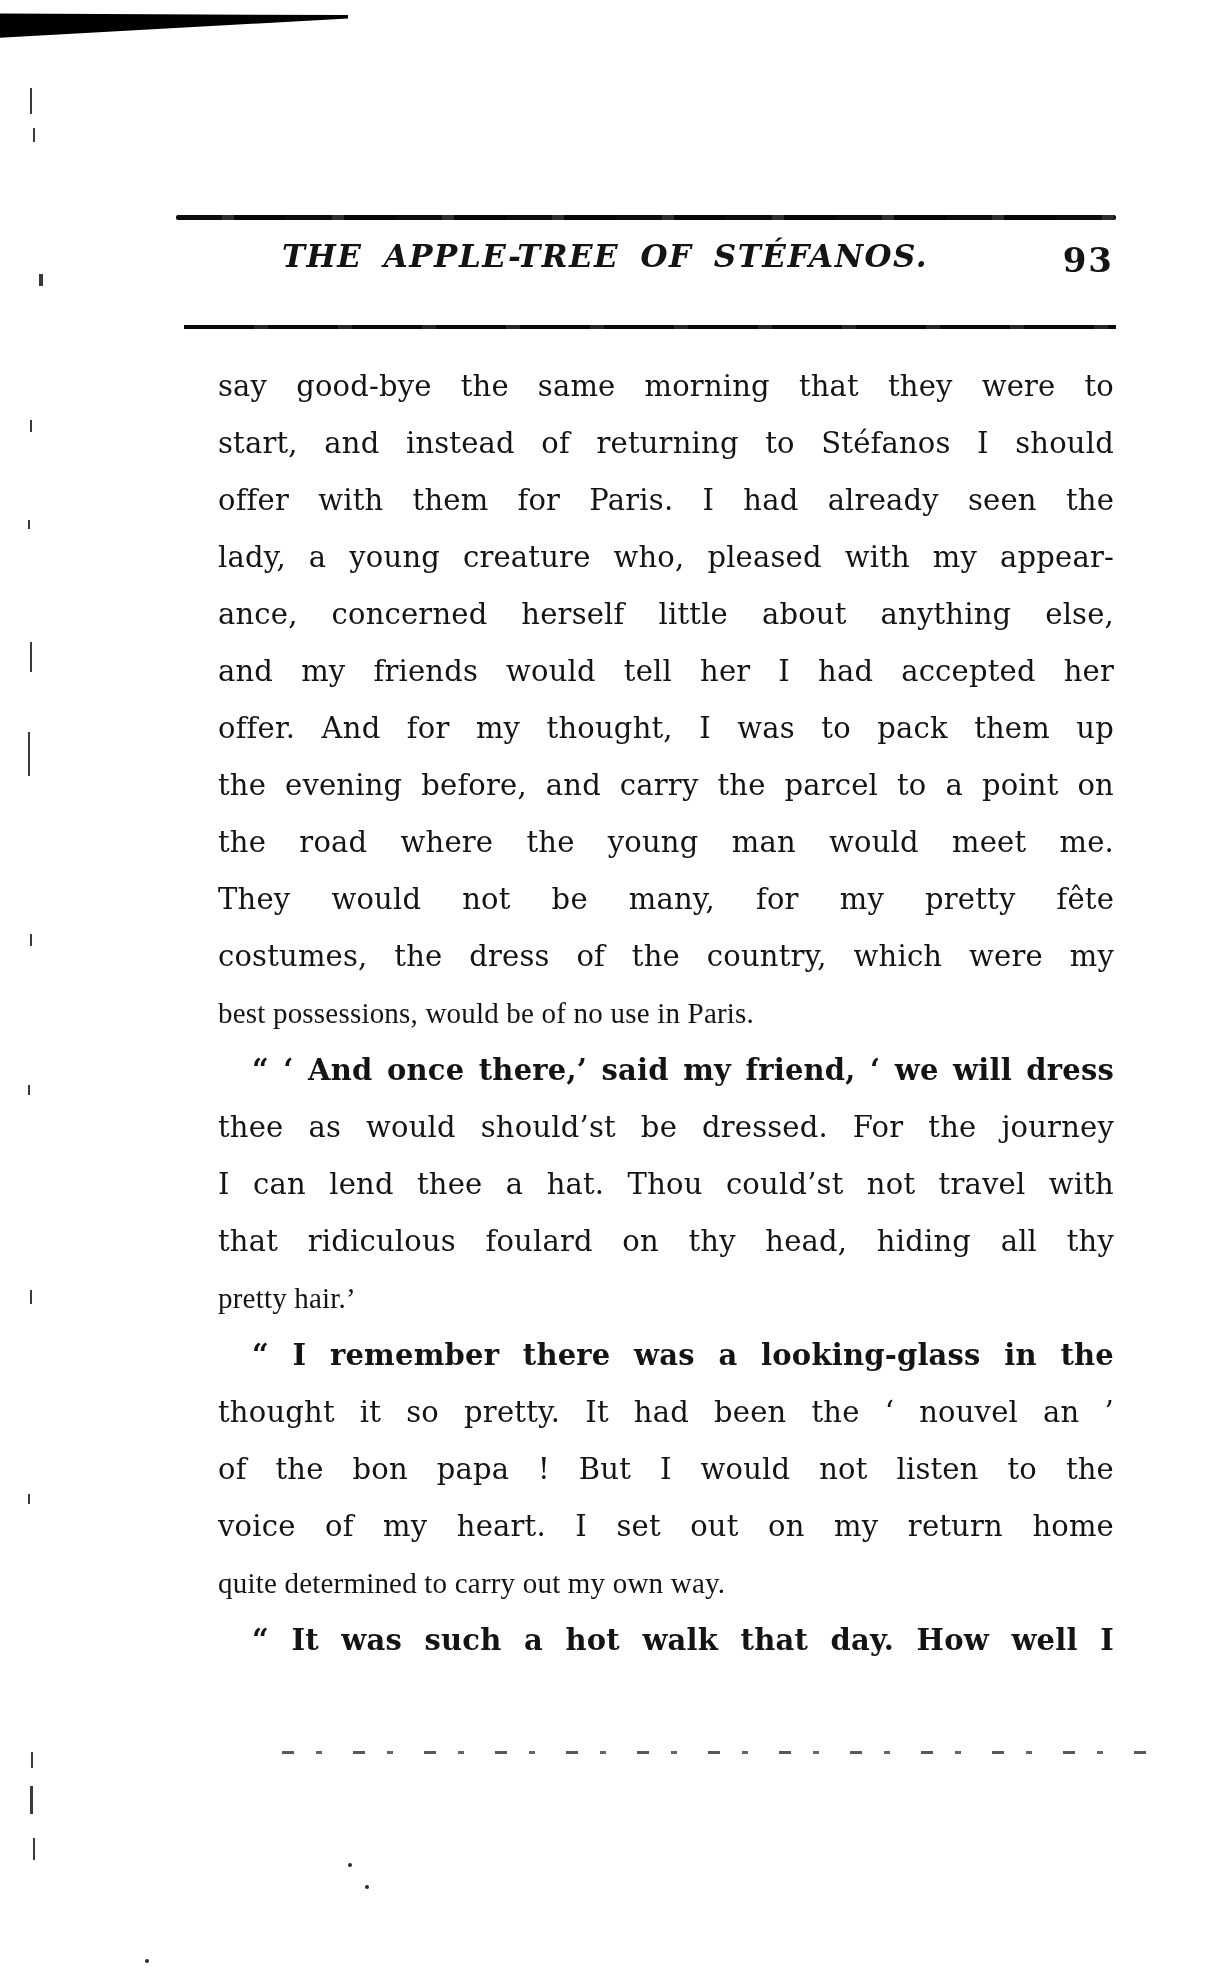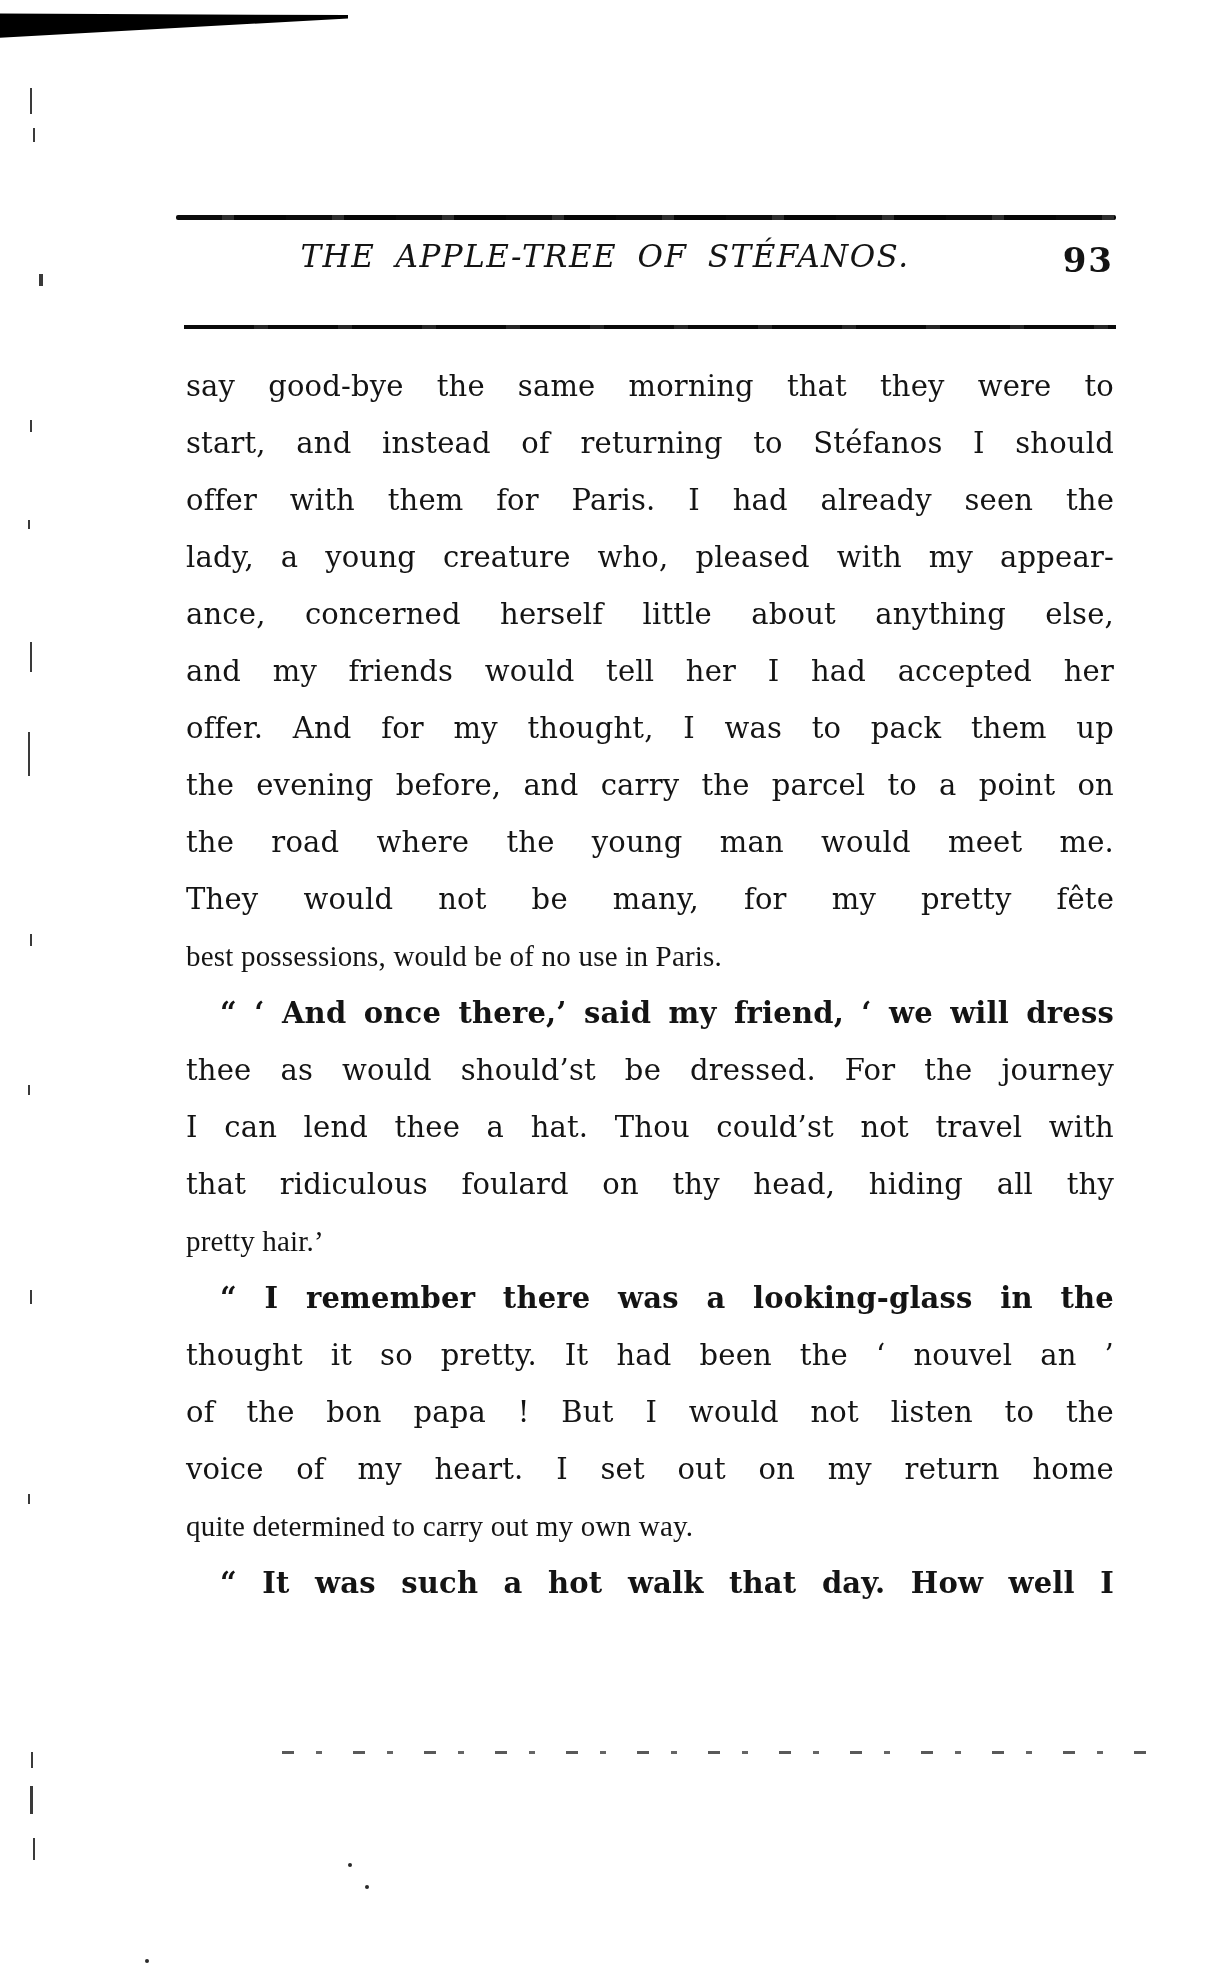--- a/index.html
+++ b/index.html
@@ -28,38 +28,39 @@
   }
   .rule2{
     position:absolute;left:184px;top:325px;width:932px;height:4px;
     background:repeating-linear-gradient(90deg,#0a0a0a 0 70px,#262626 70px 84px);
   }
   .running-head{
     position:absolute;left:186px;top:238px;width:928px;height:60px;
   }
   .head-title{
     position:absolute;left:0;right:90px;text-align:center;
-    font-size:31px;font-weight:normal;font-style:italic;
+    font-size:31px;font-weight:bold;font-style:italic;
     letter-spacing:1.5px;word-spacing:9px;white-space:nowrap;
   }
   .head-page{
     position:absolute;right:0;top:2px;font-size:34px;font-weight:bold;
     letter-spacing:2px;
   }
   
   .page-body{
     position:absolute;left:186px;top:358px;width:928px;
     font-size:29px;line-height:57px;letter-spacing:.2px;
   }
   .page-body p{margin:0;padding:0;}
   .para-indent .line:first-child{text-indent:34px;font-weight:bold;}
   .line{
     display:block;
     text-align:justify;
     text-align-last:justify;
+    margin-left:32px;
   }
   .line.last{text-align-last:left;font-family:Liberation Serif, serif;}
 </style>
 </head>
 <body>
 
 <div class="wedge"></div>
 <div class="mark" style="left:30px;top:88px;width:2px;height:26px;"></div>
 <div class="mark" style="left:33px;top:128px;width:2px;height:14px;"></div>
 <div class="mark" style="left:39px;top:274px;width:4px;height:12px;"></div>
@@ -92,20 +93,21 @@
     <span class="line">say good-bye the same morning that they were to</span>
     <span class="line">start, and instead of returning to Stéfanos I should</span>
     <span class="line">offer with them for Paris.  I had already seen the</span>
     <span class="line">lady, a young creature who, pleased with my appear-</span>
     <span class="line">ance, concerned herself little about anything else,</span>
     <span class="line">and my friends would tell her I had accepted her</span>
     <span class="line">offer.  And for my thought, I was to pack them up</span>
     <span class="line">the evening before, and carry the parcel to a point on</span>
     <span class="line">the road where the young man would meet me.</span>
     <span class="line">They would not be many, for my pretty fête</span>
+    <span class="line">costumes, the dress of the country, which were my</span>
     <span class="line last">best possessions, would be of no use in Paris.</span>
   </p>
 
   <p class="para-indent">
     <span class="line">“ ‘ And once there,’ said my friend, ‘ we will dress</span>
     <span class="line">thee as would should’st be dressed.  For the journey</span>
     <span class="line">I can lend thee a hat.  Thou could’st not travel with</span>
     <span class="line">that ridiculous foulard on thy head, hiding all thy</span>
     <span class="line last">pretty hair.’</span>
   </p>

